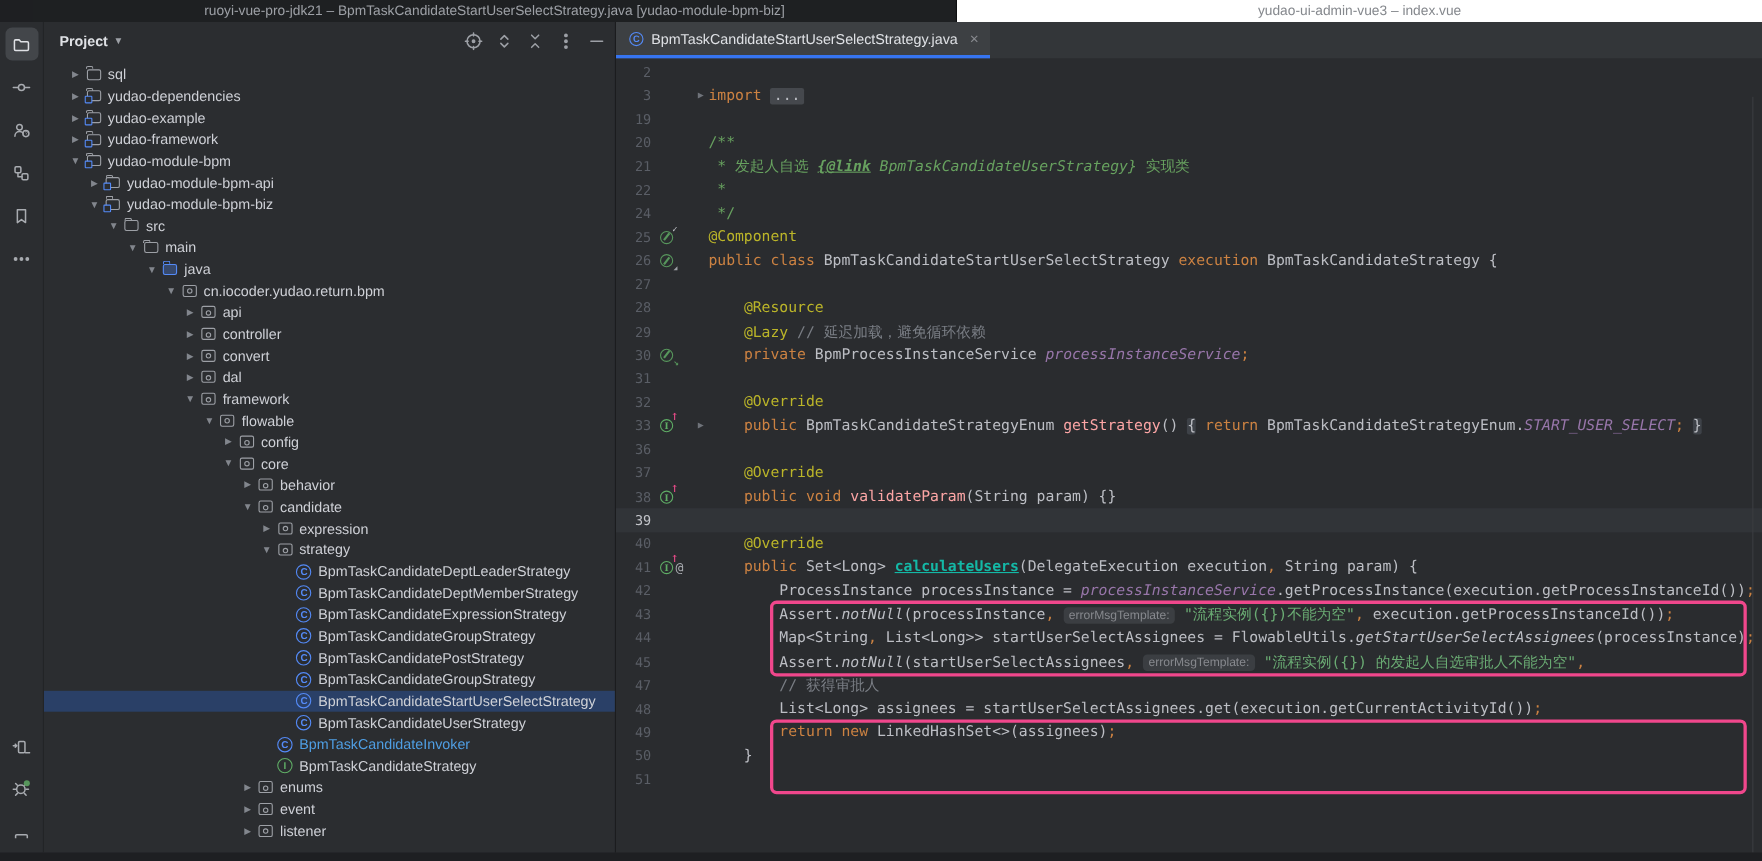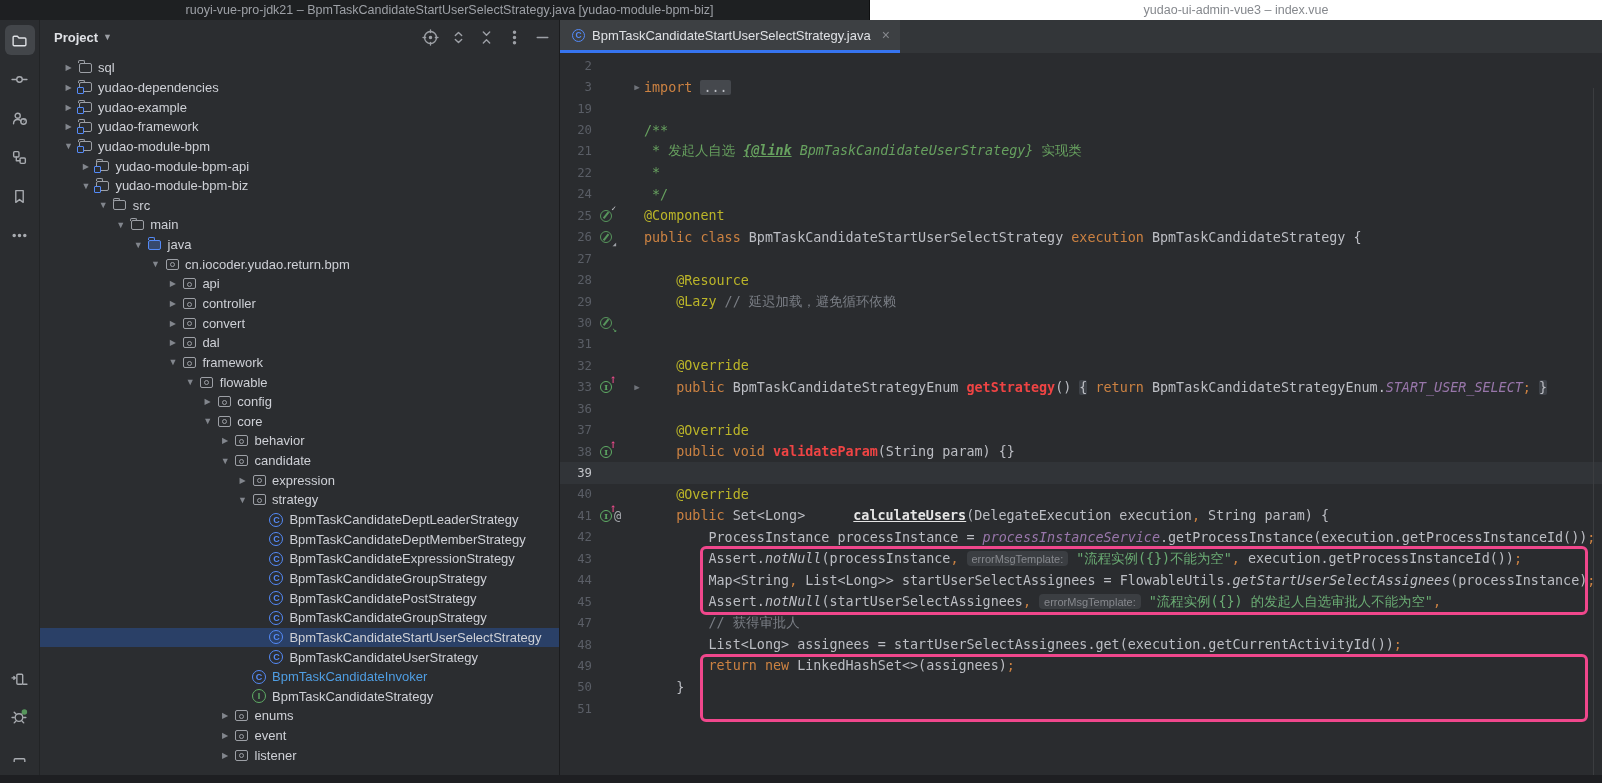--- a/index.html
+++ b/index.html
@@ -101,22 +101,22 @@
 
   
   .sd  { color:#BCBEC4; }
   .sk  { color:#CC8242; }
   .sa  { color:#BBB529; }
   .ss  { color:#6AAB73; }
   .sc  { color:#7A7E85; }
   .sj  { color:#67A15F; }
   .sjt { color:#67A15F; font-weight:bold; text-decoration:underline; font-style:italic; }
   .sji { color:#67A15F; font-style:italic; }
-  .sm  { color:#ef4444; font-weight:bold; }
-  .smu { color:#e5e5e5; font-weight:bold; text-decoration:underline;margin-left:40px; }
+  .sm  { color:#fca5a5; font-weight:normal; }
+  .smu { color:#14b8a6; font-weight:bold; text-decoration:underline; }
   .sf  { color:#9876AA; font-style:italic; }
   .sst { color:#BCBEC4; font-style:italic; }
   .sct { color:#9876AA; font-style:italic; }
   .so  { color:#CC8242; }
   .sh  { background:#3B3E42; color:#87898E; font-size:11px; border-radius:4px; padding:1.5px 5px;
     font-family:"Liberation Sans", sans-serif; }
   .sfx { background:#45484D; color:#BCBEC4; border-radius:2px; padding:0 3px; }
   .sfb { background:#3E4248; border-radius:2px; }
 
   .hlbox { position:absolute; border:3px solid #F0478C; border-radius:6px; pointer-events:none; }
@@ -502,21 +502,21 @@
         <div class="crow"><span class="ln">19</span><span class="gic"></span><span class="fcol"></span><span class="code"></span></div>
         <div class="crow"><span class="ln">20</span><span class="gic"></span><span class="fcol"></span><span class="code"><span class="sj">/**</span></span></div>
         <div class="crow"><span class="ln">21</span><span class="gic"></span><span class="fcol"></span><span class="code"><span class="sj"> * 发起人自选 </span><span class="sjt">{@link</span><span class="sji"> BpmTaskCandidateUserStrategy}</span><span class="sj"> 实现类</span></span></div>
         <div class="crow"><span class="ln">22</span><span class="gic"></span><span class="fcol"></span><span class="code"><span class="sj"> *</span></span></div>
         <div class="crow"><span class="ln">24</span><span class="gic"></span><span class="fcol"></span><span class="code"><span class="sj"> */</span></span></div>
         <div class="crow"><span class="ln">25</span><span class="gic"><span class="g-bean ovl-check"></span></span><span class="fcol"></span><span class="code"><span class="sa">@Component</span></span></div>
         <div class="crow"><span class="ln">26</span><span class="gic"><span class="g-bean ovl-tri"></span></span><span class="fcol"></span><span class="code"><span class="sk">public class </span><span class="sd">BpmTaskCandidateStartUserSelectStrategy </span><span class="sk">execution </span><span class="sd">BpmTaskCandidateStrategy {</span></span></div>
         <div class="crow"><span class="ln">27</span><span class="gic"></span><span class="fcol"></span><span class="code"></span></div>
         <div class="crow"><span class="ln">28</span><span class="gic"></span><span class="fcol"></span><span class="code"><span class="sd">    </span><span class="sa">@Resource</span></span></div>
         <div class="crow"><span class="ln">29</span><span class="gic"></span><span class="fcol"></span><span class="code"><span class="sd">    </span><span class="sa">@Lazy</span><span class="sc"> // 延迟加载，避免循环依赖</span></span></div>
-        <div class="crow"><span class="ln">30</span><span class="gic"><span class="g-bean ovl-arrow"></span></span><span class="fcol"></span></div>
+        <div class="crow"><span class="ln">30</span><span class="gic"><span class="g-bean ovl-arrow"></span></span><span class="fcol"></span><span class="code"><span class="sd">    </span><span class="sk">private </span><span class="sd">BpmProcessInstanceService </span><span class="sf">processInstanceService</span><span class="so">;</span></span></div>
         <div class="crow"><span class="ln">31</span><span class="gic"></span><span class="fcol"></span><span class="code"></span></div>
         <div class="crow"><span class="ln">32</span><span class="gic"></span><span class="fcol"></span><span class="code"><span class="sd">    </span><span class="sa">@Override</span></span></div>
         <div class="crow"><span class="ln">33</span><span class="gic"><span class="g-impl">I</span></span><span class="fcol">▶</span><span class="code"><span class="sd">    </span><span class="sk">public </span><span class="sd">BpmTaskCandidateStrategyEnum </span><span class="sm">getStrategy</span><span class="sd">() </span><span class="sfb">{</span><span class="sk"> return </span><span class="sd">BpmTaskCandidateStrategyEnum.</span><span class="sct">START_USER_SELECT</span><span class="so">;</span><span class="sd"> </span><span class="sfb">}</span></span></div>
         <div class="crow"><span class="ln">36</span><span class="gic"></span><span class="fcol"></span><span class="code"></span></div>
         <div class="crow"><span class="ln">37</span><span class="gic"></span><span class="fcol"></span><span class="code"><span class="sd">    </span><span class="sa">@Override</span></span></div>
         <div class="crow"><span class="ln">38</span><span class="gic"><span class="g-impl">I</span></span><span class="fcol"></span><span class="code"><span class="sd">    </span><span class="sk">public void </span><span class="sm">validateParam</span><span class="sd">(String param) {}</span></span></div>
         <div class="crow cur"><span class="ln">39</span><span class="gic"></span><span class="fcol"></span><span class="code"></span></div>
         <div class="crow"><span class="ln">40</span><span class="gic"></span><span class="fcol"></span><span class="code"><span class="sd">    </span><span class="sa">@Override</span></span></div>
         <div class="crow"><span class="ln">41</span><span class="gic"><span class="g-impl">I</span><span class="g-at">@</span></span><span class="fcol"></span><span class="code"><span class="sd">    </span><span class="sk">public </span><span class="sd">Set&lt;Long&gt; </span><span class="smu">calculateUsers</span><span class="sd">(DelegateExecution execution</span><span class="so">,</span><span class="sd"> String param) {</span></span></div>
         <div class="crow"><span class="ln">42</span><span class="gic"></span><span class="fcol"></span><span class="code"><span class="sd">        ProcessInstance processInstance = </span><span class="sf">processInstanceService</span><span class="sd">.getProcessInstance(execution.getProcessInstanceId())</span><span class="so">;</span></span></div>

